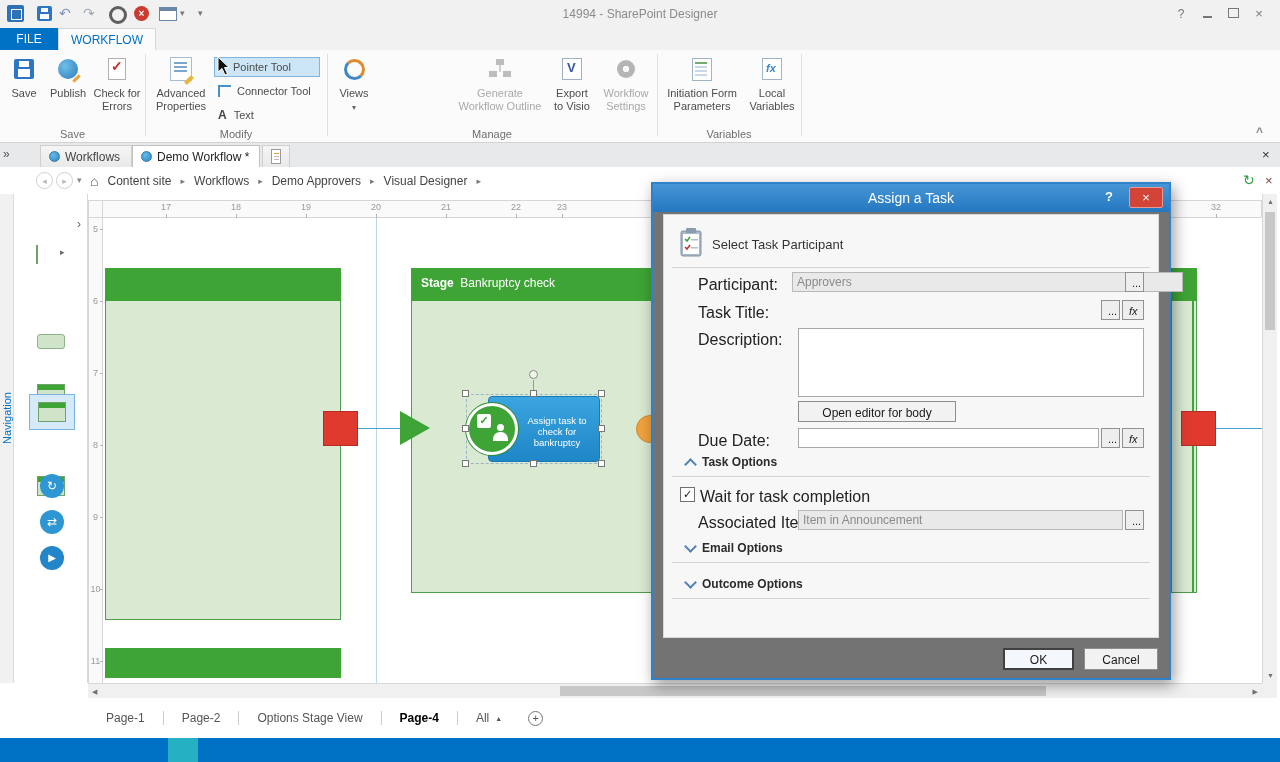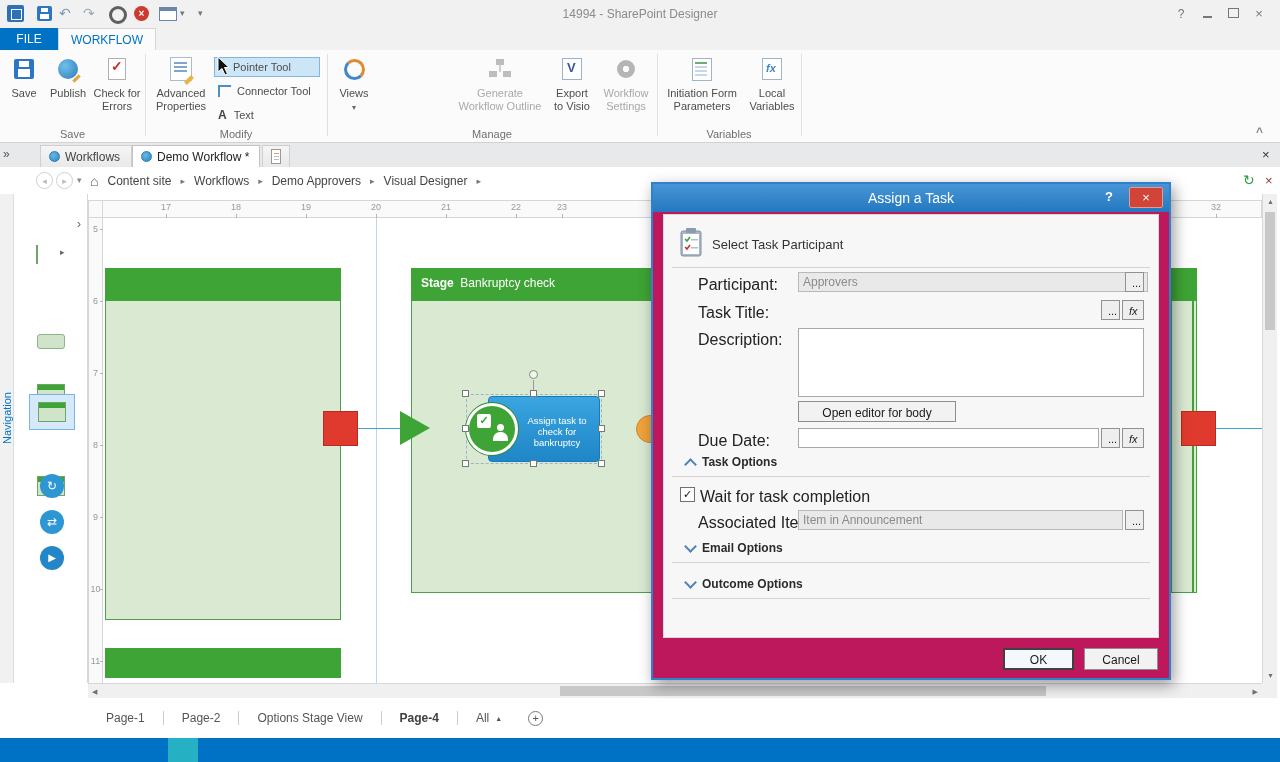--- a/index.html
+++ b/index.html
@@ -105,28 +105,28 @@
 
   .vscroll{left:1262px;top:194px;width:15px;height:489px;background:#f0f0f0;border-left:1px solid #d8d8d8;box-sizing:border-box}
   .hscroll{left:88px;top:683px;width:1174px;height:15px;background:#f0f0f0;border-top:1px solid #d8d8d8;box-sizing:border-box}
   .sarrow{position:absolute;font-size:7px;color:#707070}
   .sthumb{position:absolute;background:#c8c8c8}
 
   
   .pagetabs{left:0;top:698px;width:1280px;height:40px;background:#fff}
   .ptabs{left:100px;top:0;height:40px;display:flex;align-items:center;font-size:12px;color:#555}
   .ptab{padding:0 6px}
-  .ptab.act{color:#404040;font-weight:bold}
+  .ptab.act{color:#000000;font-weight:bold}
   .psep{width:1px;height:14px;background:#ccc;margin:0 12px}
   .addpage{width:15px;height:15px;border-radius:50%;border:1px solid #777;color:#555;text-align:center;line-height:13px;font-size:11px;margin-left:26px;box-sizing:border-box}
 
   .statusbar{left:0;top:738px;width:1280px;height:24px;background:#0072c6}
 
   
-  .dlg{left:651px;top:182px;width:520px;height:498px;border:2px solid #2f81cc;background:#be185d;box-sizing:border-box;box-shadow:3px 5px 14px rgba(0,0,0,.4);z-index:40}
+  .dlg{left:651px;top:182px;width:520px;height:498px;border:2px solid #2f81cc;background:#737373;box-sizing:border-box;box-shadow:3px 5px 14px rgba(0,0,0,.4);z-index:40}
   .dlg-title{position:absolute;left:0;top:0;right:0;height:28px;background:linear-gradient(#4795d6,#2478c0);color:#fff;text-align:center;line-height:28px;font-size:14px}
   .dlg-close{position:absolute;right:6px;top:3px;width:34px;height:21px;background:#d24437;border:1px solid #e89a92;border-radius:2px;color:#fff;text-align:center;line-height:19px;font-size:13px;box-sizing:border-box}
   .dlg-inner{position:absolute;left:10px;top:30px;width:496px;height:424px;background:#f7f7f7;border:1px solid #d9d9d9;box-sizing:border-box}
   .lbl{position:absolute;font-size:16px;color:#222}
   .fld{position:absolute;height:20px;border:1px solid #a9a9a9;background:#fff;font-family:"Liberation Sans",sans-serif;font-size:12px;padding:0 4px;box-sizing:border-box;color:#1a1a1a}
   .fld.dis{background:#e9e9e9;color:#8b8b8b;border-color:#b9b9b9}
   .btn-e{position:absolute;height:20px;border:1px solid #919191;background:#eee;font-size:11px;text-align:center;line-height:18px;box-sizing:border-box;color:#222}
   .secline{position:absolute;left:8px;right:8px;border-top:1px solid #d4d4d4}
   .chev{position:absolute;width:7px;height:7px;border:solid #4f83b8}
   .chev.up{border-width:2px 0 0 2px;transform:rotate(45deg)}
@@ -432,21 +432,21 @@
         <rect x="8" y="1" width="10" height="5" rx="1" fill="#8a9bac"></rect>
         <path d="M7,12 l2,2 3,-4" stroke="#3ea435" stroke-width="1.6" fill="none"></path>
         <path d="M7,20 l2,2 3,-4" stroke="#c9302c" stroke-width="1.6" fill="none"></path>
         <rect x="13" y="12" width="7" height="1.5" fill="#b0c0d0"></rect>
         <rect x="13" y="20" width="7" height="1.5" fill="#b0c0d0"></rect>
       </svg>
       <span class="a" style="left:48px;top:22px;font-size:13px;color:#333">Select Task Participant</span>
       <div class="secline" style="top:52px"></div>
 
       <span class="lbl" style="left:34px;top:61px">Participant:</span>
-      <input class="fld dis" style="left: 134px; top: 57px; width: 350px;" readonly="" value="Approvers">
+      <input class="fld dis" style="left: 128px; top: 57px; width: 391px;" readonly="" value="Approvers">
       <button class="btn-e" style="left:461px;top:57px;width:19px">...</button>
 
       <span class="lbl" style="left:34px;top:89px">Task Title:</span>
       <button class="btn-e" style="left:437px;top:85px;width:19px">...</button>
       <button class="btn-e" style="left:458px;top:85px;width:22px;font-style:italic">fx</button>
 
       <span class="lbl" style="left:34px;top:116px">Description:</span>
       <textarea class="fld" style="left: 134px; top: 113px; width: 346px; height: 69px; resize: none; padding: 2px 4px;"></textarea>
       <button class="dlgbtn" style="left:134px;top:186px;width:158px;height:21px">Open editor for body</button>
 

